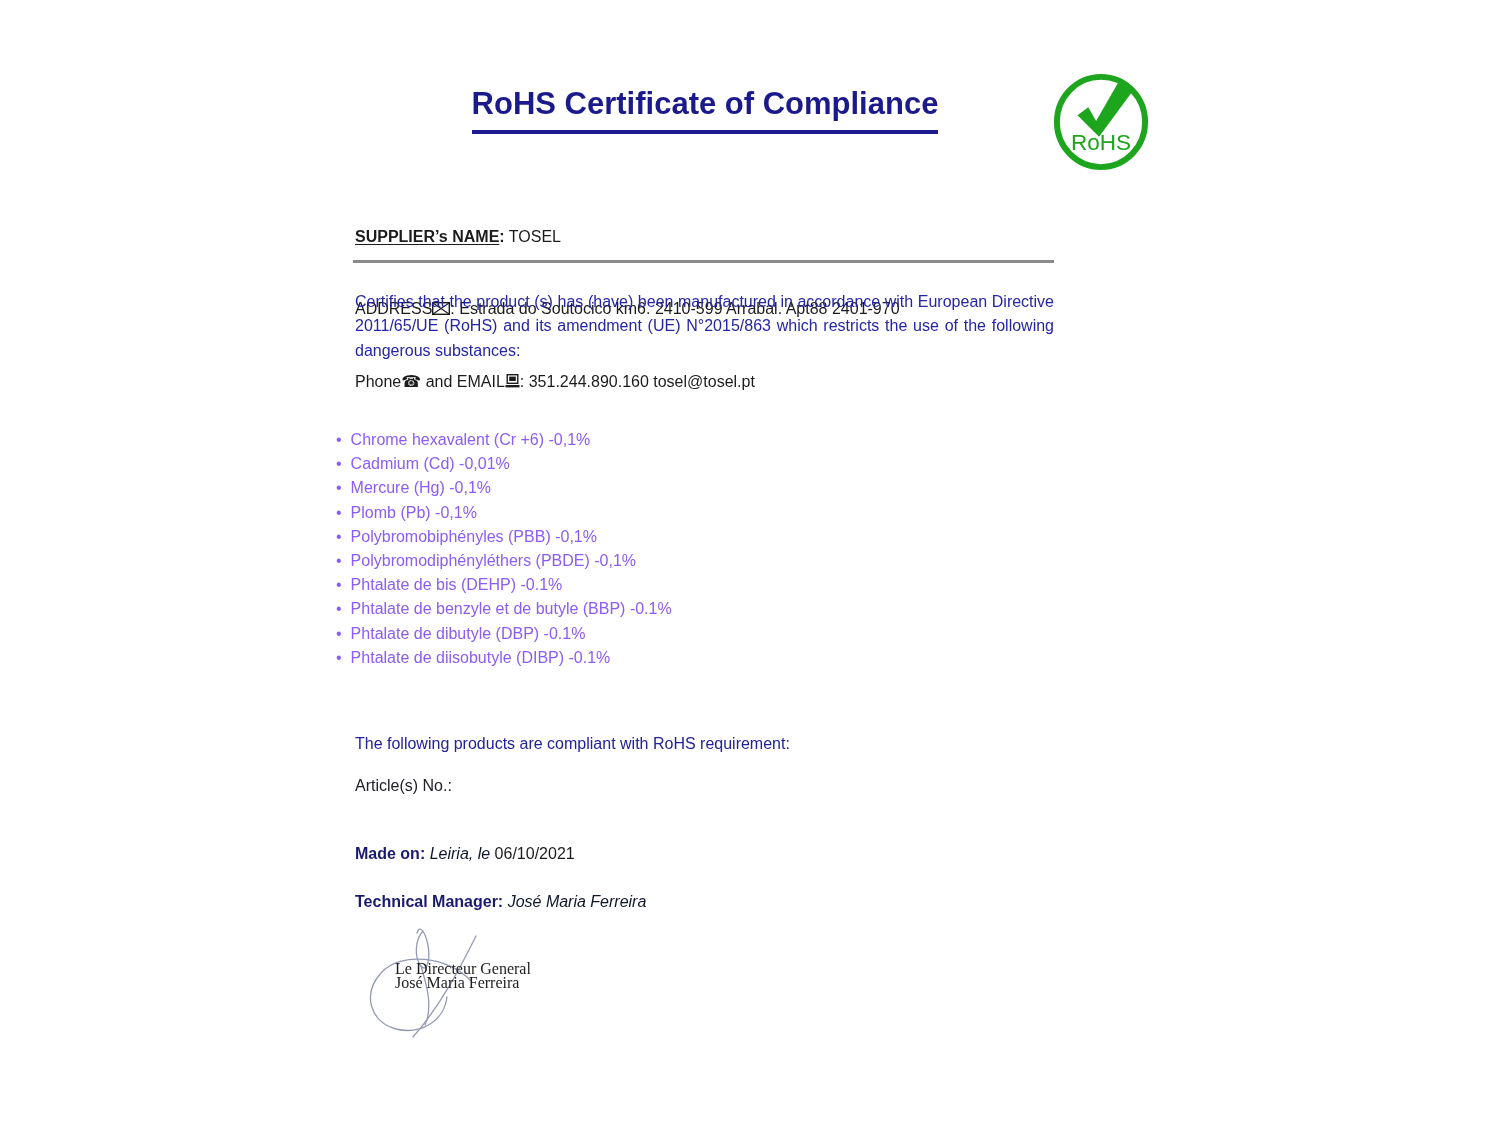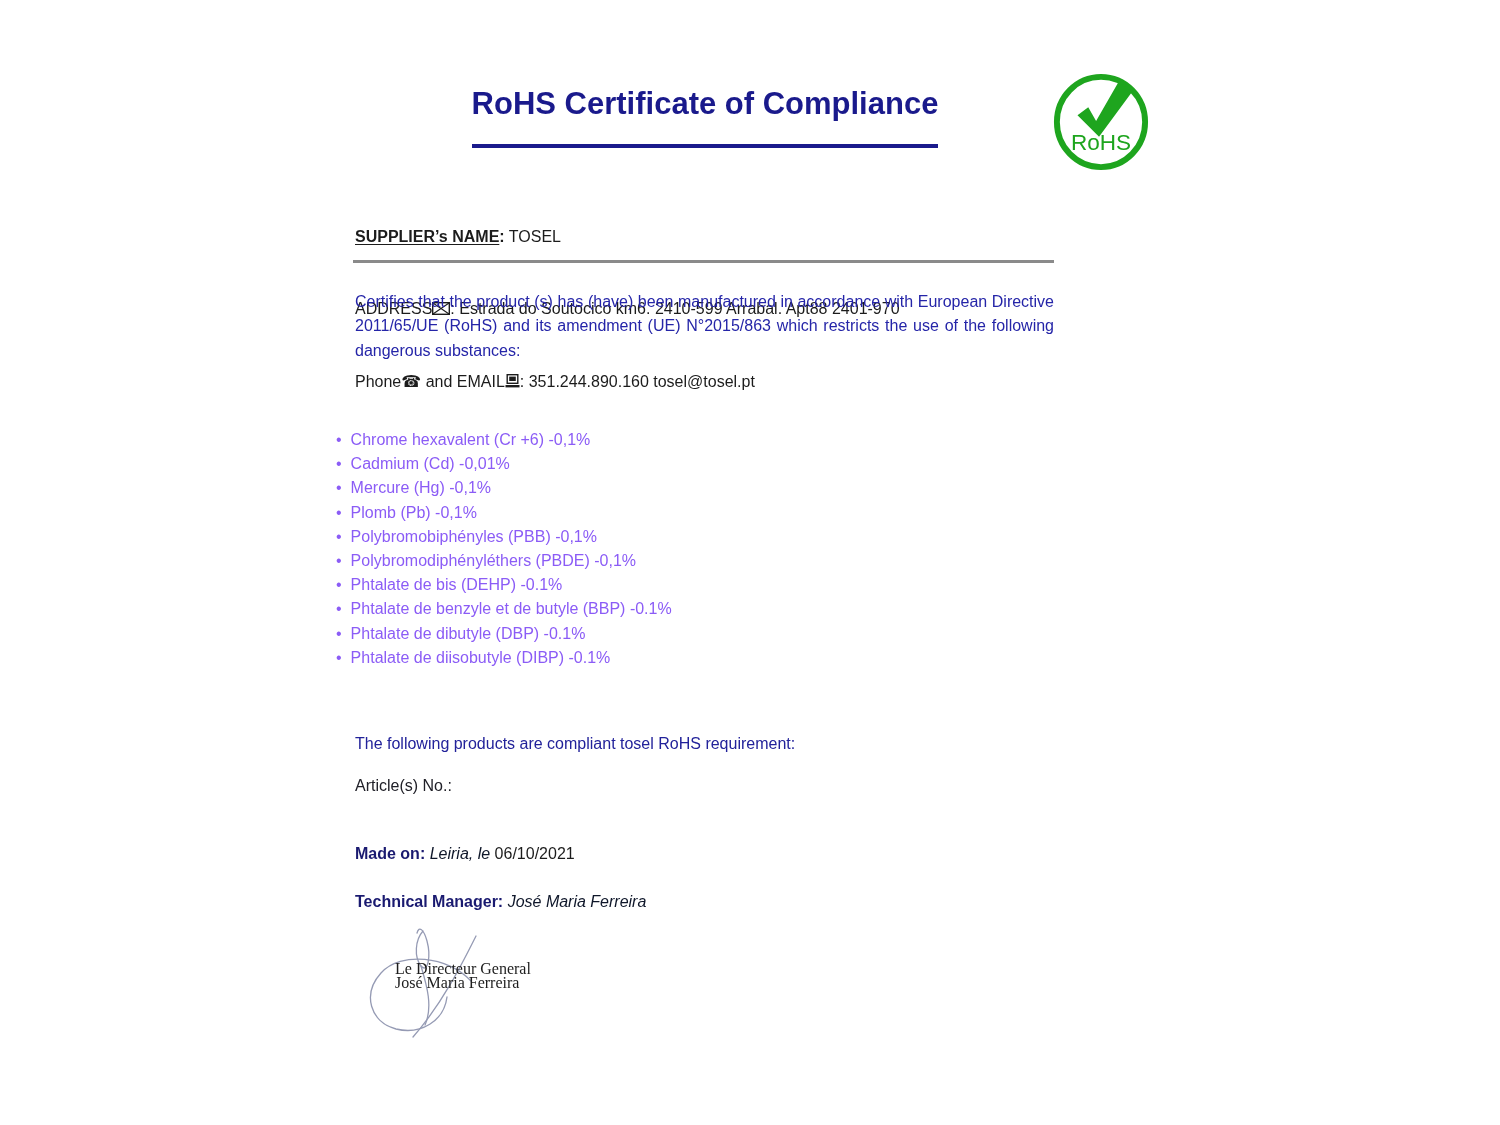--- a/index.html
+++ b/index.html
@@ -6,21 +6,21 @@
   .page {
     position:relative; width:1500px; height:1125px; background:#ffffff;
     font-family:"Liberation Sans","DejaVu Sans",sans-serif; color:#1c1c1c;
     overflow:hidden;
   }
 
   
   .title-wrap { position:absolute; left:355px; top:86px; width:700px; text-align:center; }
   .title-text {
     display:inline-block; font-size:31px; font-weight:bold; color:#1a1a8c;
-    padding-bottom:22px; border-bottom:4px solid #1a1a8c; line-height:1.15;
+    padding-bottom:8px; border-bottom:4px solid #1a1a8c; line-height:1.15;
   }
 
   
   .logo { position:absolute; left:1052px; top:72px; width:98px; height:100px; }
 
   
   .supplier {
     position:absolute; left:355px; top:177px; width:700px;
     font-size:16px; line-height:24px; white-space:pre-wrap; color:#1c1c1c;
   }
@@ -104,21 +104,21 @@
       <li>Mercure (Hg) -0,1%</li>
       <li>Plomb (Pb) -0,1%</li>
       <li>Polybromobiphényles (PBB) -0,1%</li>
       <li>Polybromodiphényléthers (PBDE) -0,1%</li>
       <li>Phtalate de bis (DEHP) -0.1%</li>
       <li>Phtalate de benzyle et de butyle (BBP) -0.1%</li>
       <li>Phtalate de dibutyle (DBP) -0.1%</li>
       <li>Phtalate de diisobutyle (DIBP) -0.1%</li>
     </ul>
 
-  <p class="following">The following products are compliant tosel RoHS requirement:</p>
+  <p class="following">The following products are compliant with RoHS requirement:</p>
   <p class="articles">Article(s) No.:</p>
 
   <p class="made-on"><span class="lbl-navy">Made on:</span><span class="italic"> Leiria, le </span><span class="upright">06/10/2021</span></p>
 
   <p class="tech"><span class="lbl-navy">Technical Manager:</span><span class="italic"> José Maria Ferreira</span></p>
 
   <svg class="sig-svg" width="140" height="125" viewBox="0 0 140 125">
     <g fill="none" stroke="#8a90ac" stroke-width="1.3" stroke-linecap="round" opacity="0.9">
       <path d="M120 12 C106 40, 86 80, 57 113"></path>
       <path d="M67 7 C59 16, 58 33, 65 42 C72 50, 75 32, 71 17 C68 6, 63 1, 61 9"></path>

